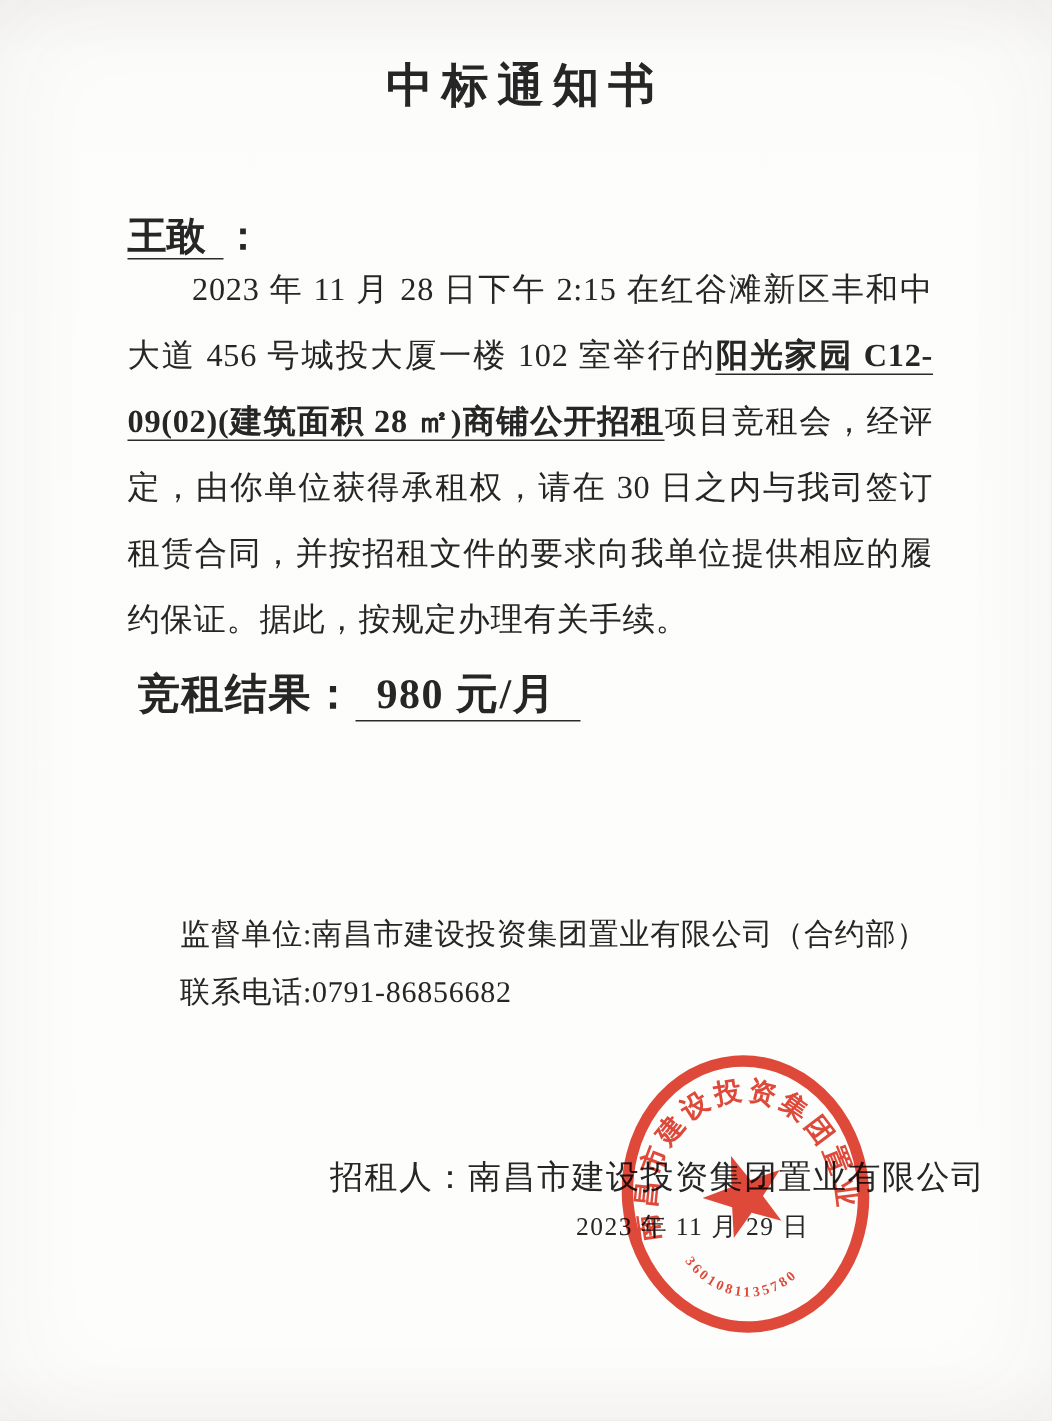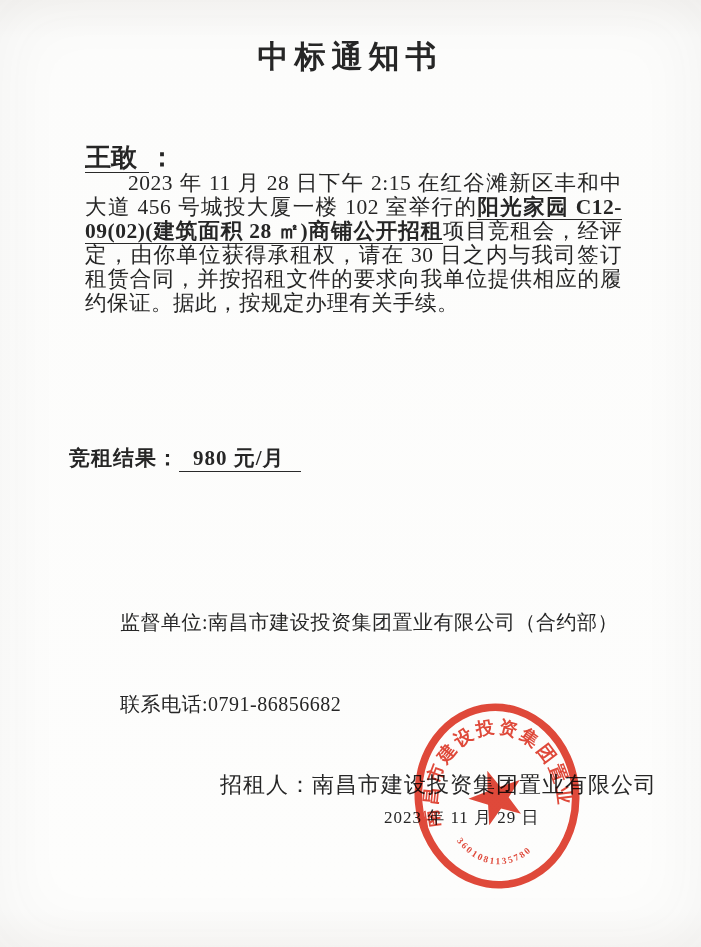--- a/index.html
+++ b/index.html
@@ -25,44 +25,44 @@
   .salutation{
     position:absolute;top:140px;left:85px;
     font-size:26px;font-weight:bold;
   }
   .salutation .uname{
     border-bottom:1.8px solid #2a2a2a;
     padding-right:12px;
   }
   .para{
     position:absolute;left:85px;width:537px;
-    font-size:21.5px;line-height:24px;
+    font-size:21.5px;line-height:44px;
     text-align:justify;
     letter-spacing:0.5px;
   }
   .para.first{top:171px;text-indent:2em;}
   .para.notice{top:527px;text-indent:2em;}
   .hl{
     font-weight:bold;
     border-bottom:1.8px solid #2a2a2a;
   }
   .result-line{
-    position:absolute;top:444px;left:69px;
-    font-size:21px;font-weight:bold;letter-spacing:1px;
+    position:absolute;top:444px;left:92px;
+    font-size:28px;font-weight:bold;letter-spacing:1px;
   }
   .result-line .uval{
     border-bottom:1.8px solid #2a2a2a;
     padding:0 16px 1px 14px;
   }
   .indent-line{
     position:absolute;left:120px;
     font-size:20px;letter-spacing:0.5px;
   }
   .supervisor{top:609px;}
-  .phone{top:648px;margin-top:43px;}
+  .phone{top:648px;}
   .sig-line{
     position:absolute;top:770px;left:220px;
     font-size:22px;letter-spacing:1px;
   }
   .date-line{
     position:absolute;top:806px;left:384px;
     font-size:17px;letter-spacing:1px;
   }
   .seal{
     position:absolute;top:703px;left:412px;

